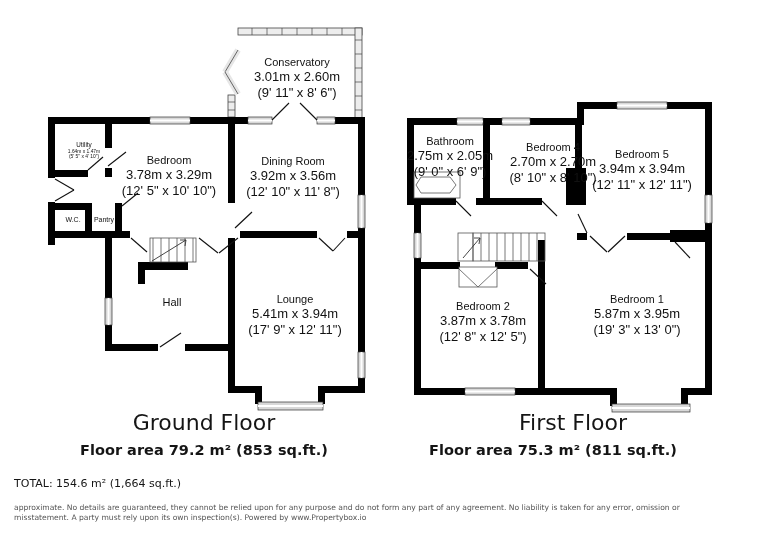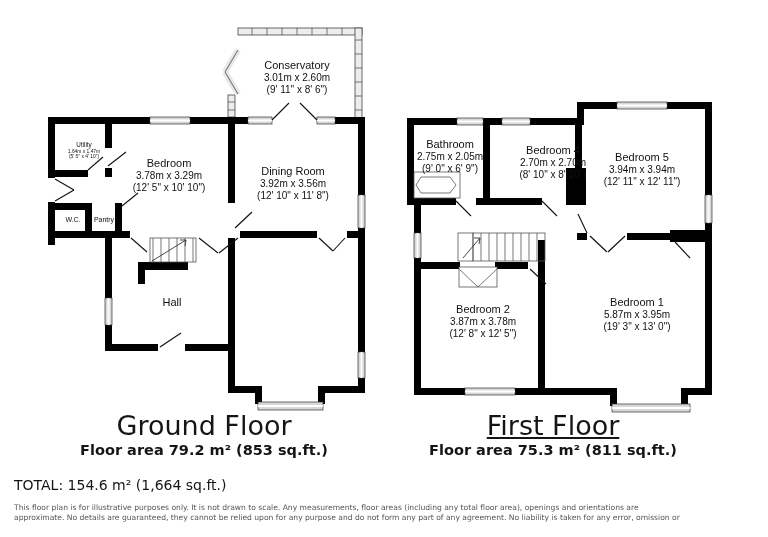--- a/index.html
+++ b/index.html
@@ -11,29 +11,29 @@
   .winline { stroke:#ffffff; stroke-width:2; }
   .winwall { fill:#ededed; stroke:#444444; stroke-width:0.8; }
   .tick { stroke:#444444; stroke-width:0.7; }
   .door { stroke:#111111; stroke-width:1.1; fill:none; }
   .stair { stroke:#555555; stroke-width:0.8; fill:none; }
   .arrow { stroke:#333333; stroke-width:0.9; fill:none; }
   .fixture { stroke:#555555; stroke-width:0.8; fill:#ffffff; }
   .room-label { position:absolute; transform:translate(-50%,-50%); text-align:center;
                 color:#111111; white-space:nowrap; }
   .room-name { font-size:11px; line-height:1.2; }
-  .room-dims { font-size:10px; line-height:1.2; }
+  .room-dims { font-size:13px; line-height:1.2; }
   .room-label.small .room-name { font-size:6.3px; }
   .room-label.small .room-dims { font-size:4.9px; }
   .room-label.tiny .room-name { font-size:7px; }
   .floor-title { position:absolute; transform:translateX(-50%); white-space:nowrap;
-                 font-family:"DejaVu Sans", sans-serif; font-size:27px; color:#151515; }
+                 font-family:"DejaVu Sans", sans-serif; font-size:22px; color:#151515; }
   .floor-area  { position:absolute; transform:translateX(-50%); white-space:nowrap;
                  font-family:"DejaVu Sans", sans-serif; font-size:14.5px; color:#151515;font-weight:bold; }
-  .total { position:absolute; font-family:"DejaVu Sans", sans-serif; font-size:14px; color:#151515; }
+  .total { position:absolute; font-family:"DejaVu Sans", sans-serif; font-size:11px; color:#151515; }
   .disclaimer { position:absolute; font-family:"DejaVu Sans", sans-serif; font-size:7.6px;
                 line-height:1.32; color:#555555; white-space:nowrap; }
 </style>
 </head>
 <body>
 
 <div id="canvas">
 
   <svg width="768" height="537" viewBox="0 0 768 537">
 
@@ -240,33 +240,38 @@
   <div class="room-label small" style="left:84px; top:151px;">
     <div class="room-name">Utility</div>
     <div class="room-dims">1.64m x 1.47m</div>
     <div class="room-dims">(5' 5" x 4' 10")</div>
   </div>
   <div class="room-label" style="left:169px; top:176px;">
     <div class="room-name">Bedroom</div>
     <div class="room-dims">3.78m x 3.29m</div>
     <div class="room-dims">(12' 5" x 10' 10")</div>
   </div>
-  <div class="room-label" style="left:293px; top:184px;text-align:center;">
+  <div class="room-label" style="left:293px; top:177px;text-align:center;">
     <div class="room-name">Dining Room</div>
     <div class="room-dims">3.92m x 3.56m</div>
     <div class="room-dims">(12' 10" x 11' 8")</div>
   </div>
   <div class="room-label tiny" style="left:73px; top:220px;">
     <div class="room-name">W.C.</div>
   </div>
   <div class="room-label tiny" style="left:104px; top:220px;">
     <div class="room-name">Pantry</div>
   </div>
   <div class="room-label" style="left:172px; top:303px;">
     <div class="room-name">Hall</div>
+  </div>
+  <div class="room-label" style="left:295px; top:315px;">
+    <div class="room-name">Lounge</div>
+    <div class="room-dims">5.41m x 3.94m</div>
+    <div class="room-dims">(17' 9" x 12' 11")</div>
   </div>
 
   <div class="room-label" style="left:450px; top:157px;">
     <div class="room-name">Bathroom</div>
     <div class="room-dims">2.75m x 2.05m</div>
     <div class="room-dims">(9' 0" x 6' 9")</div>
   </div>
   <div class="room-label" style="left:553px; top:163px;">
     <div class="room-name">Bedroom 4</div>
     <div class="room-dims">2.70m x 2.70m</div>
@@ -284,23 +289,23 @@
   </div>
   <div class="room-label" style="left:627px; top:315px;margin-left:10px;">
     <div class="room-name">Bedroom 1</div>
     <div class="room-dims">5.87m x 3.95m</div>
     <div class="room-dims">(19' 3" x 13' 0")</div>
   </div>
 
   <div class="floor-title" style="left:204px; top:410px;">Ground Floor</div>
   <div class="floor-area" style="left:204px; top:442px;">Floor area 79.2 m² (853 sq.ft.)</div>
 
-  <div class="floor-title" style="left:553px; top:410px;text-decoration:underline;">First Floor</div>
+  <div class="floor-title" style="left:573px; top:410px;">First Floor</div>
   <div class="floor-area" style="left:553px; top:442px;">Floor area 75.3 m² (811 sq.ft.)</div>
 
   <div class="total" style="left:14px; top:477px;">TOTAL: 154.6 m² (1,664 sq.ft.)</div>
 
   <div class="disclaimer" style="left:14px; top:503px;">
-    <div>This floor plan is for illustrative purposes only. It is not drawn to scale. Any measurements, floor areas (including any total floor area), openings and orientations are</div>
     <div>approximate. No details are guaranteed, they cannot be relied upon for any purpose and do not form any part of any agreement. No liability is taken for any error, omission or</div>
+    <div>misstatement. A party must rely upon its own inspection(s). Powered by www.Propertybox.io</div>
   </div>
 
 </div>
 
 </body></html>

